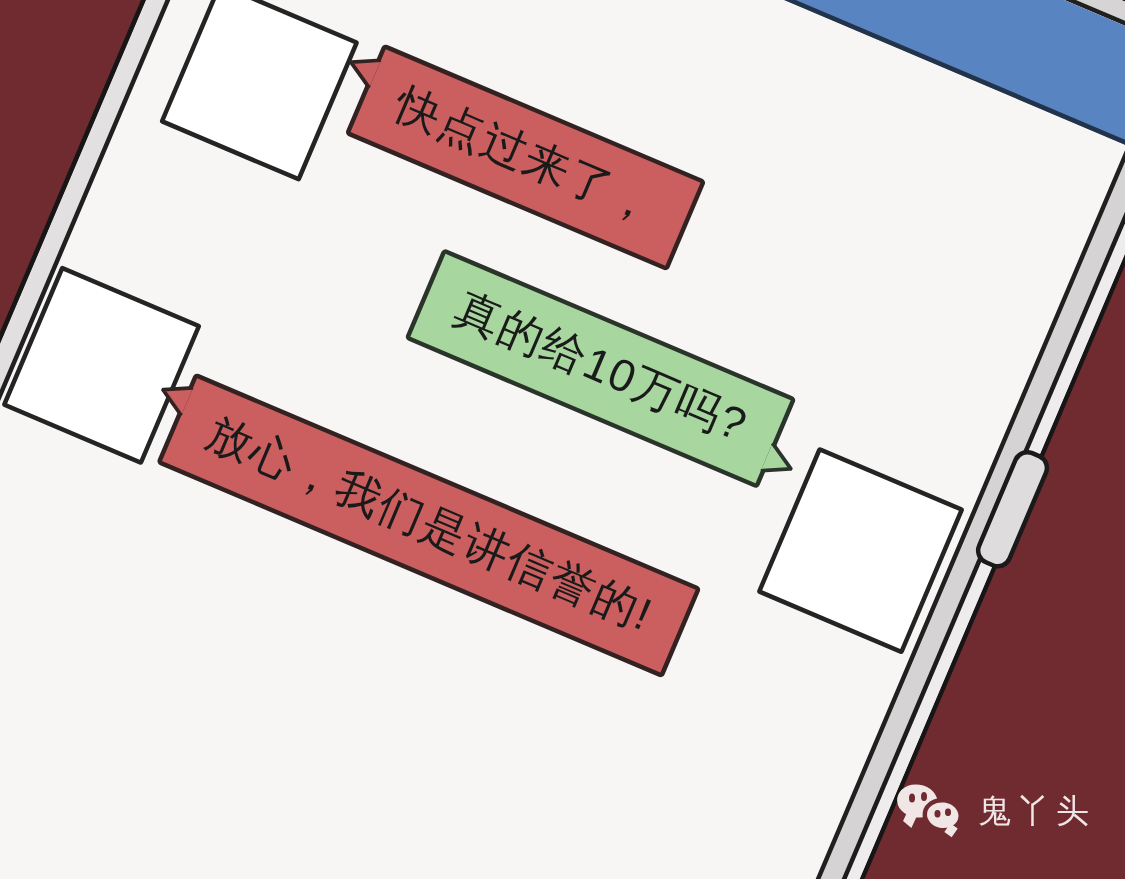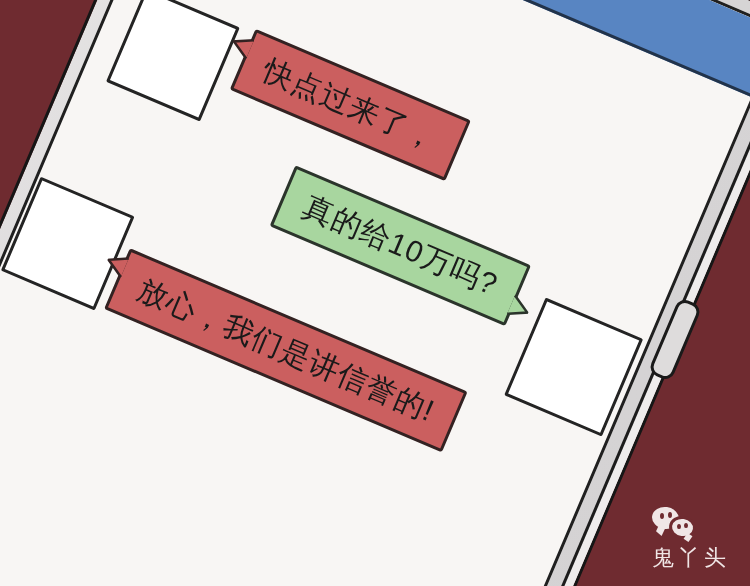--- a/index.html
+++ b/index.html
@@ -113,24 +113,23 @@
     width: 20px;
     height: 22px;
   }
   .tail-left  { left: -19px;  top: 7px;    }
   .tail-right { right: -19px; bottom: 8px; }
 
   
   .watermark {
     position: absolute;
     right: 20px;
-    bottom: 13px;
+    bottom: 27px;
     display: flex;
-    align-items: flex-start;
-    flex-direction: column;
+    align-items: center;
   }
   .wechat-logo {
     position: relative;
     width: 46px;
     height: 36px;
     margin-right: 8px;
   }
   .wm-bubble-big {
     position: absolute;
     left: 0;

